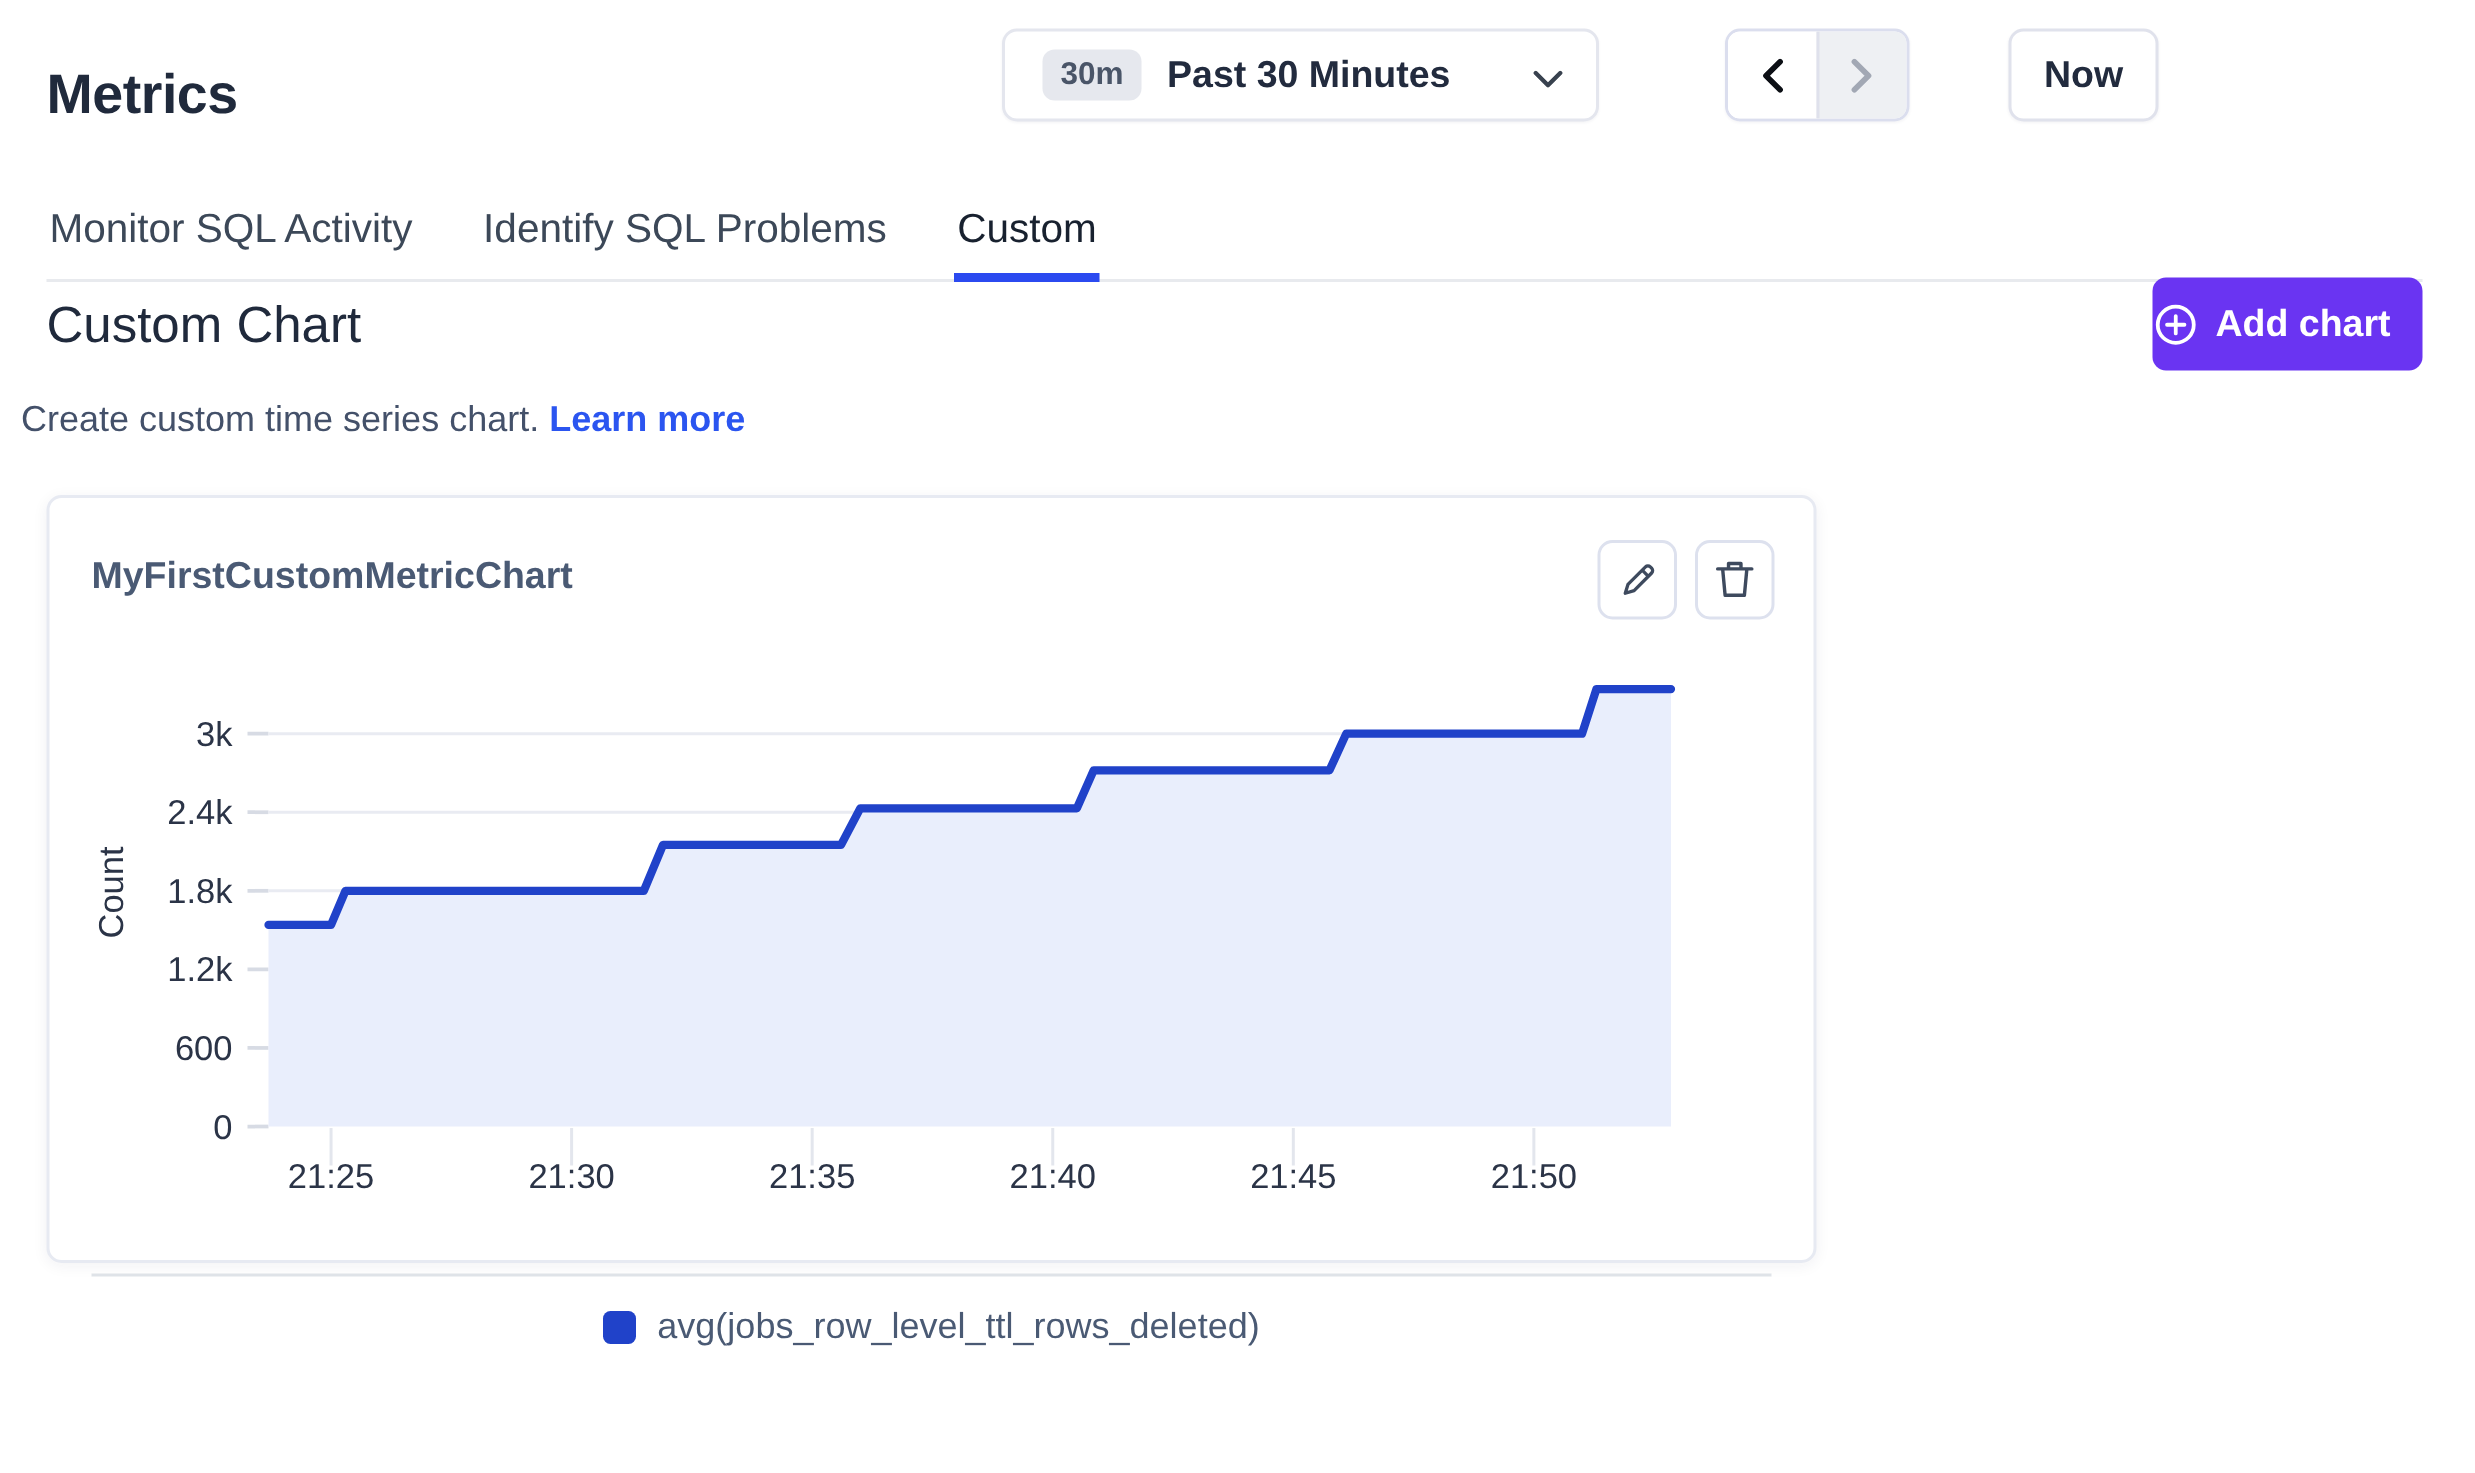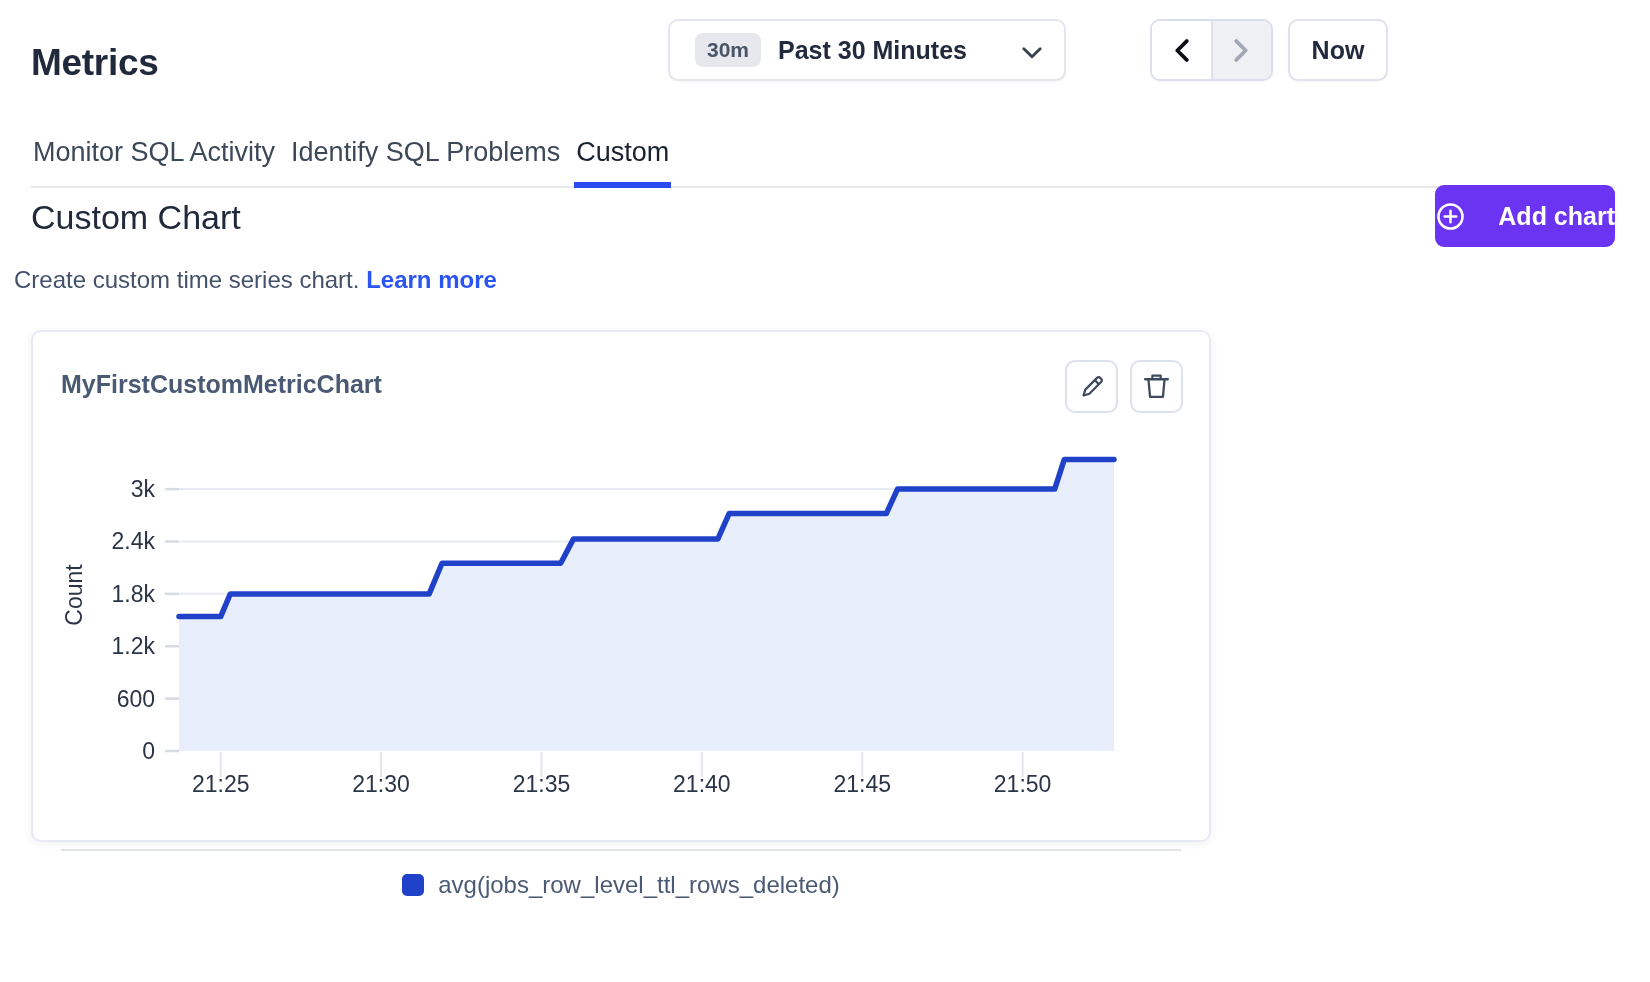--- a/index.html
+++ b/index.html
@@ -19,44 +19,44 @@
   .time-label { margin-left:17px; font-size:25px; font-weight:700; color:#222b3e; }
   .time-selector svg { position:absolute; right:22px; top:26px; }
 
   .time-nav { position:absolute; left:1150px; top:19px; width:123px; height:62px;
     border:2px solid #dbdeee; border-radius:10px; overflow:hidden; display:flex;
     box-shadow:0 1px 2px rgba(30,40,70,.05); }
   .time-nav button { flex:1; border:none; display:flex; align-items:center;
     justify-content:center; background:#fff; cursor:pointer; }
   .time-nav button + button { border-left:2px solid #dfe1ec; background:#eef0f3; cursor:default; }
 
-  .now-button { position:absolute; left:1288px; top:19px; width:100px; height:62px;
+  .now-button { position:absolute; left:1339px; top:19px; width:100px; height:62px;
     background:#fff; border:2px solid #e0e2ec; border-radius:10px; font-size:25px;
     font-weight:600; color:#222b3e; cursor:pointer;
     font-family:"Liberation Sans","DejaVu Sans",sans-serif;
     box-shadow:0 1px 2px rgba(30,40,70,.05); }
 
   
-  .tabs { position:absolute; left:31px; top:134px; right:35px; display:flex; gap:12px;
+  .tabs { position:absolute; left:31px; top:134px; right:35px; display:flex; gap:43px;
     border-bottom:2px solid #e8eaee;text-align:right; }
   .tab { font-size:27px; color:#3c4858; padding:3px 2px 18px 2px; cursor:pointer;
     position:relative; white-space:nowrap; }
   .tab.active { color:#18212f; }
   .tab.active::after { content:""; position:absolute; left:0; right:0; bottom:-2px;
     height:6px; background:var(--tab-underline,#2b4af0); }
 
   
   .section-title { position:absolute; left:31px; top:198px; font-size:34px;
     font-weight:400; color:#202a3c; }
   .section-sub { position:absolute; left:14px; top:266px; font-size:24px; color:#44516a; }
   .learn-more { color:var(--link-blue,#2b55f0); font-weight:600; text-decoration:none;
     cursor:pointer; }
   .add-chart { position:absolute; left:1435px; top:185px; width:180px; height:62px;
     background:var(--accent-purple,#6a34f2); color:#fff; border:none; border-radius:9px;
-    font-size:25px; font-weight:600; display:flex; align-items:center; justify-content:space-between;
+    font-size:25px; font-weight:600; display:flex; align-items:center; justify-content:flex-start;
     gap:11px; cursor:pointer; font-family:"Liberation Sans","DejaVu Sans",sans-serif; }
 
   
   .card { position:absolute; left:31px; top:330px; width:1180px; height:512px;
     background:#fff; border:2px solid #e7eaf2; border-radius:10px;
     box-shadow:0 2px 10px rgba(30,40,70,.06); }
   .card-title { position:absolute; left:28px; top:38px; font-size:25px; font-weight:600;
     color:#4a5a74; }
   .icon-btn { position:absolute; top:28px; width:53px; height:53px; background:#fff;
     border:2px solid #dde1ee; border-radius:10px; display:flex; align-items:center;

